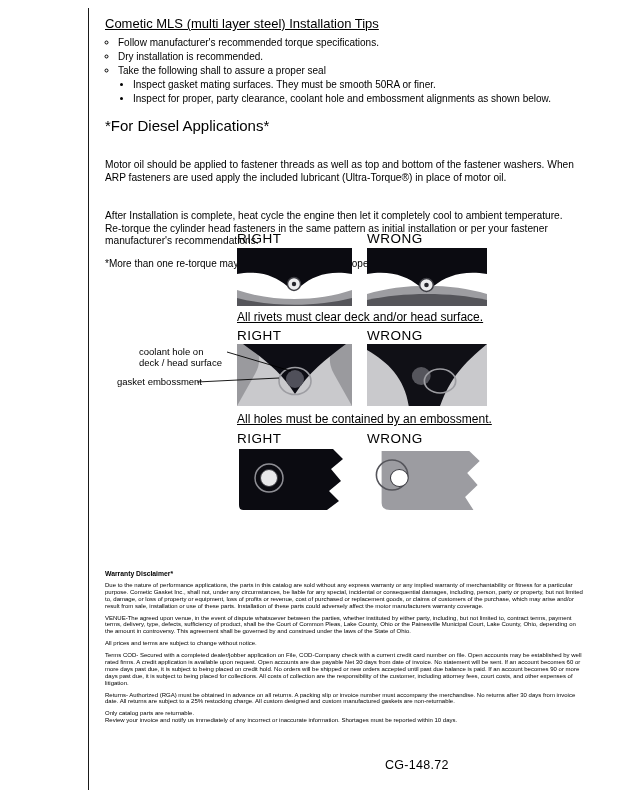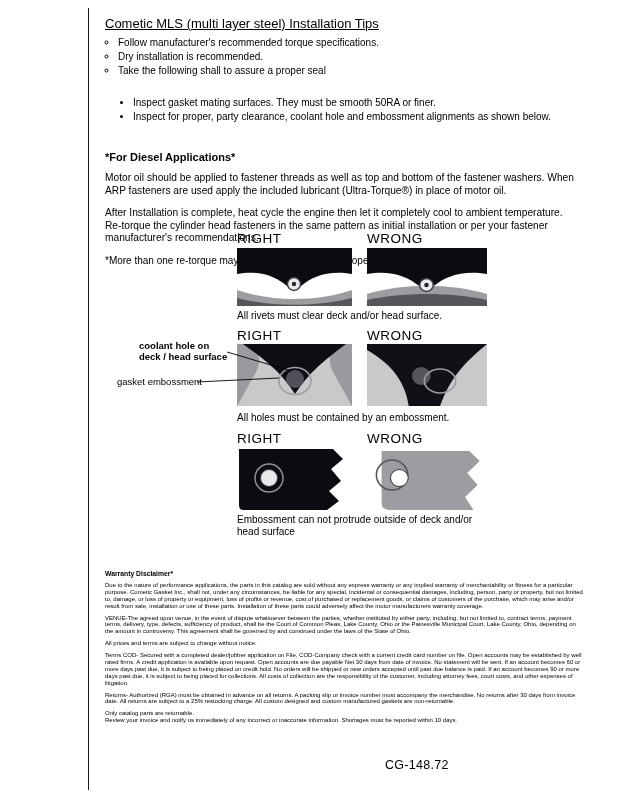--- a/index.html
+++ b/index.html
@@ -5,30 +5,30 @@
   html,body{margin:0;padding:0;}
   body{
     width:618px;height:800px;background:#ffffff;color:#000;
     font-family:"Liberation Sans", sans-serif;position:relative;overflow:hidden;
   }
   .vrule{position:absolute;left:88px;top:8px;width:1px;height:782px;background:#1a1a1a;}
   .content{position:absolute;left:105px;top:16px;width:478px;}
   .title{font-size:13px;font-weight:normal;text-decoration:underline;margin:0 0 6px 0;}
   ul.tips{margin:6px 0 0 0;padding-left:13px;list-style-type:circle;font-size:10px;}
   ul.tips > li{margin-bottom:2px;line-height:1.2;}
-  ul.subtips{margin:20px 0 0 0;padding-left:15px;list-style-type:disc;font-size:10px;}
+  ul.subtips{margin:2px 0 0 0;padding-left:15px;list-style-type:disc;font-size:10px;}
   ul.subtips > li{margin-bottom:2px;line-height:1.2;}
-  .diesel-heading{font-size:11px;font-weight:bold;margin-top:28px;}
-  .para{font-size:10.2px;line-height:1.26;margin-top:9px;width:474px;}
+  .diesel-heading{font-size:15px;font-weight:normal;margin-top:12px;}
+  .para{font-size:10.2px;line-height:1.26;margin-top:25px;width:474px;}
   .note{font-size:10px;margin-top:10px;}
   .figures{position:absolute;left:105px;top:231px;width:478px;height:335px;}
   .fig-header{position:absolute;font-size:13.5px;letter-spacing:0.5px;text-align:left;}
   .fig-img{position:absolute;}
   .fig-img svg{display:block;}
-  .fig-caption{position:absolute;font-size:10px;line-height:1.2;}
+  .fig-caption{position:absolute;font-size:12px;line-height:1.2;text-decoration:underline;}
   .callout{position:absolute;font-size:9.5px;line-height:1.15;}
   .pointer-overlay{position:absolute;left:0;top:0;pointer-events:none;}
   .legal{position:absolute;left:105px;top:570px;width:478px;}
   .legal-heading{font-size:6.8px;font-weight:bold;margin:0 0 5px 0;}
   .legal p{font-size:6px;line-height:1.15;margin:0 0 5px 0;}
   .legal p.tight{margin:0;}
   .doc-number{position:absolute;left:385px;top:758px;font-size:12.5px;letter-spacing:0.3px;}
 </style>
 </head>
 <body>
@@ -79,21 +79,21 @@
       <path d="M0,58 V52 C35,44 80,44 115,52 V58 Z" fill="#55555a"></path>
       <circle cx="57" cy="37" r="6.5" fill="#ececee" stroke="#3c3c42" stroke-width="1.4"></circle>
       <circle cx="57" cy="37" r="2.2" fill="#26262c"></circle>
     </svg>
   </div>
   <div class="fig-caption" style="left:132px;top:79px;width:270px;">All rivets must clear deck and/or head surface.</div>
 
   <div class="fig-header" style="left:132px;top:97px;width:115px;">RIGHT</div>
   <div class="fig-header" style="left:262px;top:97px;width:120px;">WRONG</div>
 
-  <div class="callout" style="left:34px;top:110px;width:90px;font-weight:bold;">
+  <div class="callout" style="left:34px;top:116px;width:90px;">
     <div>coolant hole on</div>
     <div>deck / head surface</div>
   </div>
   <div class="callout" style="left:12px;top:146px;width:100px;">gasket embossment</div>
 
   <div class="fig-img" style="left:132px;top:113px;">
     <svg width="115" height="62" viewBox="0 0 115 62">
       <rect width="115" height="62" fill="#c9c9cc"></rect>
       <path d="M0,62 L18,30 Q28,12 14,0 H0 Z" fill="#9a9a9e"></path>
       <path d="M115,62 L97,30 Q87,12 101,0 H115 Z" fill="#9a9a9e"></path>
@@ -124,21 +124,20 @@
     </svg>
   </div>
   <div class="fig-img" style="left:262px;top:216px;">
     <svg width="120" height="64" viewBox="0 0 115 64" preserveAspectRatio="none">
       <rect width="115" height="64" fill="#ffffff"></rect>
       <path d="M14,4 H98 L108,14 L96,26 L106,38 L94,50 L102,63 H22 Q14,63 14,56 Z" fill="#9c9ca1"></path>
       <circle cx="24" cy="28" r="15" fill="none" stroke="#55555b" stroke-width="1.5"></circle>
       <circle cx="31" cy="31" r="8.5" fill="#ffffff" stroke="#3a3a40" stroke-width="1"></circle>
     </svg>
   </div>
-  <div class="fig-caption" style="left:132px;top:283px;width:240px;">Embossment can not protrude outside of deck and/or head surface</div>
 
   <svg class="pointer-overlay" width="478" height="335">
     <line x1="122" y1="121" x2="186" y2="140" stroke="#000" stroke-width="0.9"></line>
     <line x1="92" y1="151" x2="174" y2="147" stroke="#000" stroke-width="0.9"></line>
   </svg>
 </div>
 
 <div class="legal">
   <div class="legal-heading">Warranty Disclaimer*</div>
   <p>Due to the nature of performance applications, the parts in this catalog are sold without any express warranty or any implied warranty of merchantability or fitness for a particular purpose.  Cometic Gasket Inc., shall not, under any circumstances, be liable for any special, incidental or consequential damages, including, person, party or property, but not limited to, damage, or loss of property or equipment, loss of profits or revenue, cost of purchased or replacement goods, or claims of customers of the purchase, which may arise and/or result from sale, installation or use of these parts.  Installation of these parts could adversely affect the motor manufacturers warranty coverage.</p>

